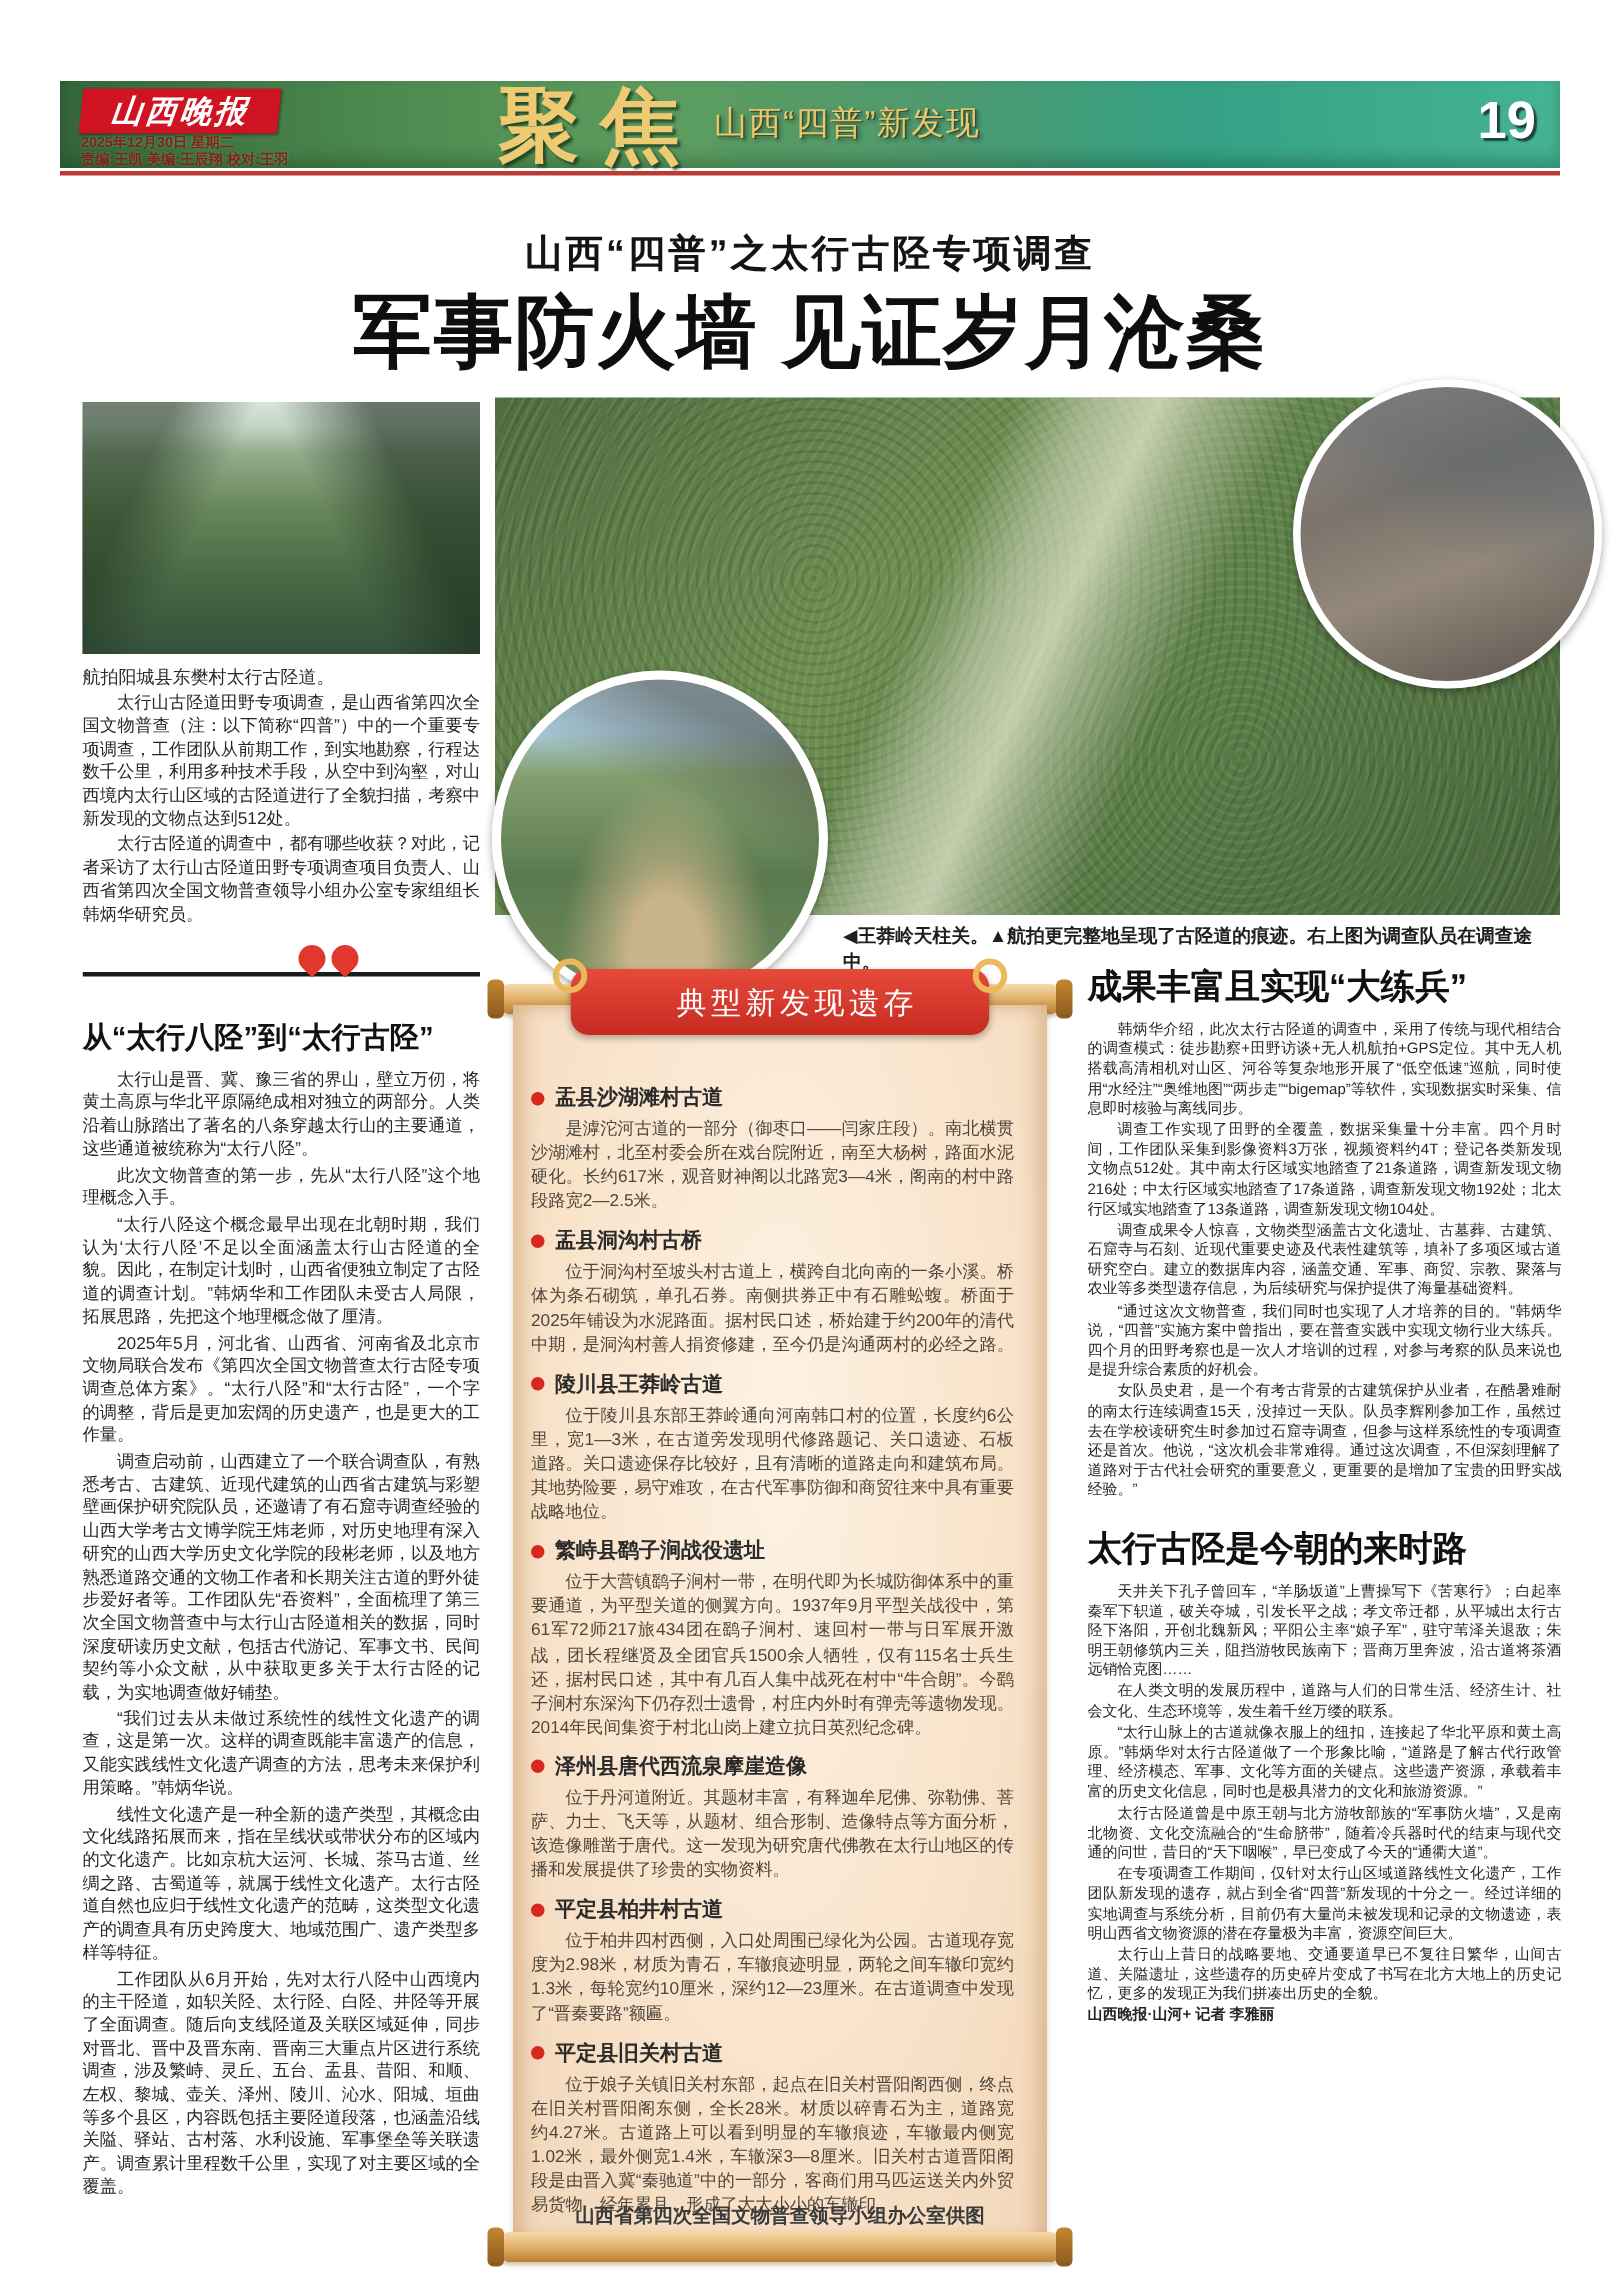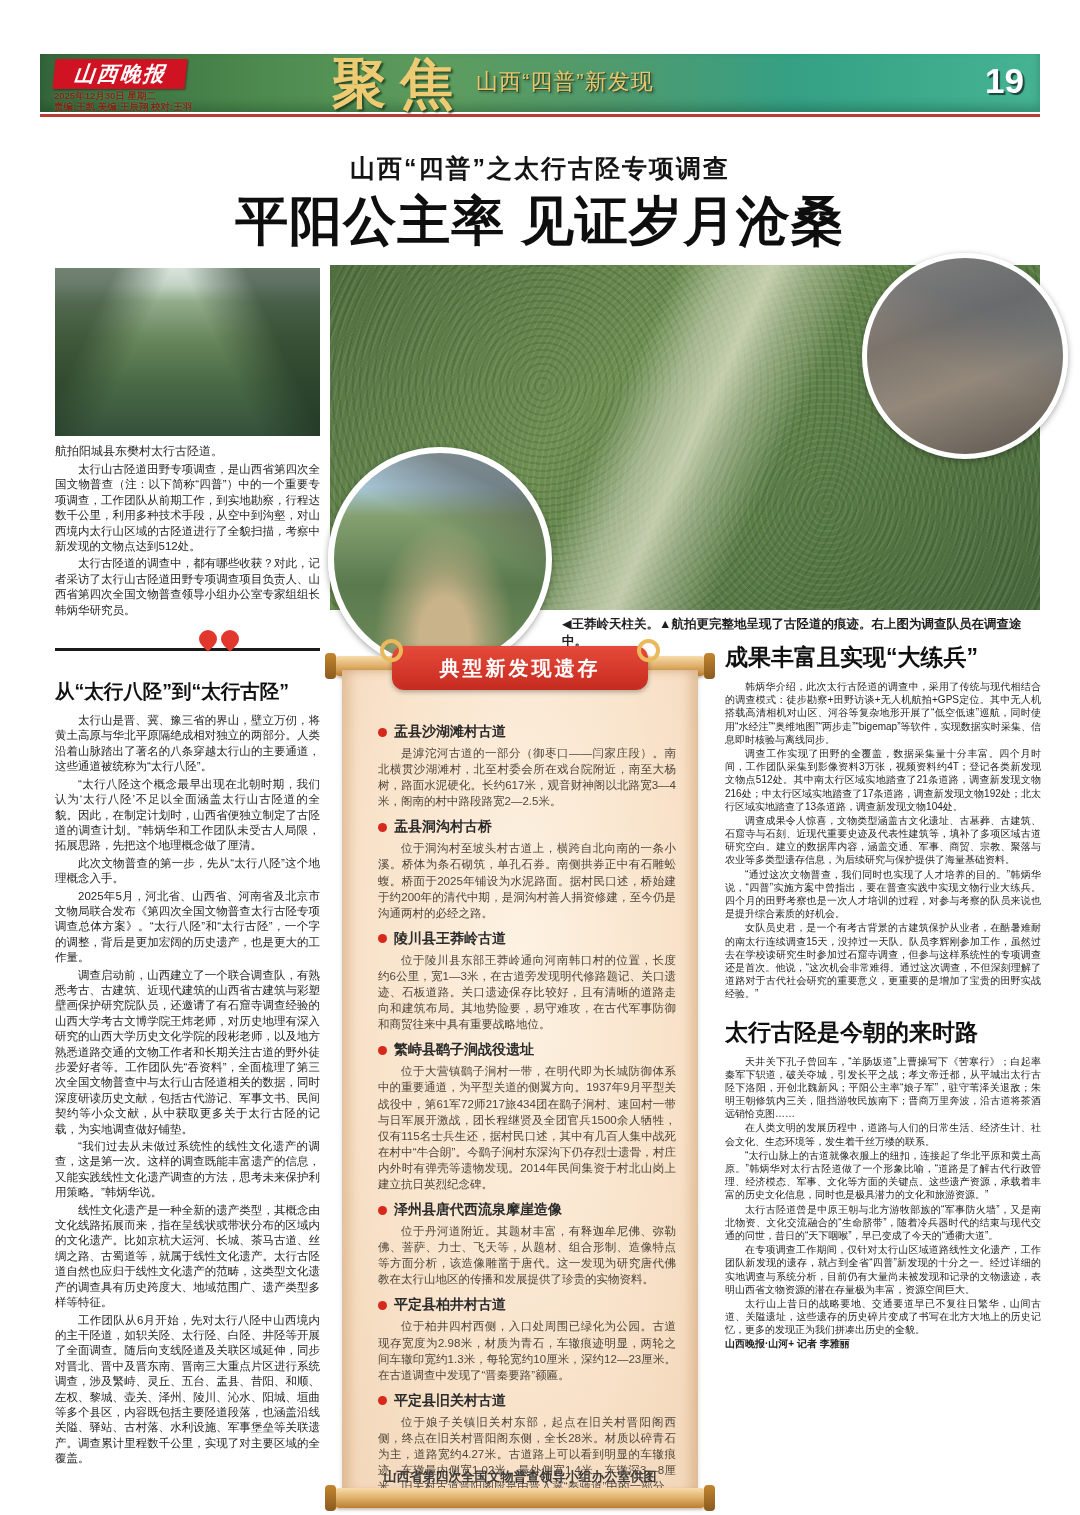--- a/index.html
+++ b/index.html
@@ -71,25 +71,25 @@
   .scroll-roll{position:absolute;left:4px;right:4px;height:20px;border-radius:5px;
     background:linear-gradient(180deg,#f7dcab 0%,#ddab63 55%,#b97f33 100%);
     box-shadow:0 2px 3px rgba(120,70,20,.35);}
   .roll-top{top:10px;} .roll-bottom{bottom:2px;}
   .cap{position:absolute;top:-3px;width:11px;height:26px;border-radius:4px;
     background:linear-gradient(180deg,#c2862f 0%,#8a5a1d 100%);}
   .cap.l{left:-9px;} .cap.r{right:-9px;}
   .scroll-paper{position:absolute;left:12px;right:12px;top:24px;bottom:16px;overflow:hidden;
     background:radial-gradient(ellipse at 50% 35%,#fdf2e3 0%,#f9e4cc 55%,#f2d6b8 100%);
     box-shadow:inset 8px 0 10px rgba(180,120,60,.28),inset -8px 0 10px rgba(180,120,60,.28),0 2px 4px rgba(0,0,0,.15);
-    padding:44px 22px 30px 36px;box-sizing:border-box;}
+    padding:44px 22px 30px 12px;box-sizing:border-box;}
   .scroll-banner{position:absolute;left:50%;top:0;transform:translateX(-50%);width:256px;height:44px;
     background:linear-gradient(180deg,#e64a3a 0%,#c62b20 100%);border-radius:12px;
-    display:flex;align-items:center;justify-content:center;color:#fff;font-size:20px;font-weight:700;
-    letter-spacing:3px;box-shadow:0 2px 5px rgba(0,0,0,.3);z-index:3;}
+    display:flex;align-items:center;justify-content:center;color:#fff;font-size:20px;font-weight:400;
+    letter-spacing:3px;box-shadow:0 2px 5px rgba(0,0,0,.3);z-index:3;padding-left:23px;}
   .scroll-banner::before,.scroll-banner::after{content:"";position:absolute;top:-7px;width:15px;height:15px;
     border:4px solid #e9b95c;border-radius:50%;background:transparent;}
   .scroll-banner::before{left:-12px;} .scroll-banner::after{right:-12px;}
   .scroll-item-title{font-size:14px;font-weight:800;color:#2b2b2b;margin:9px 0 4px 0;display:flex;align-items:center;}
   .bullet{width:9px;height:9px;border-radius:50%;background:#d7281e;display:inline-block;margin-right:7px;flex:0 0 auto;}
   .scroll-item-body{font-family:Liberation Sans, sans-serif;font-size:11.5px;line-height:1.4;
     color:#4e463c;text-align:justify;text-indent:2em;margin:0;}
   .scroll-credit{position:absolute;left:0;right:0;bottom:24px;text-align:center;font-size:13px;font-weight:700;color:#3a3a3a;}
 
   
@@ -110,21 +110,21 @@
     <div>2025年12月30日 星期二</div>
     <div>责编:王凯 美编:王辰翔 校对:王羽</div>
   </div>
   <div class="focus-brush">聚焦</div>
   <div class="banner-title">山西“四普”新发现</div>
   <div class="page-num">19</div>
 </div>
 <div class="abs red-rule"></div>
 
 <div class="abs kicker">山西“四普”之太行古陉专项调查</div>
-<div class="abs headline">平阳公主率 见证岁月沧桑</div>
+<div class="abs headline">军事防火墙 见证岁月沧桑</div>
 
 <div class="abs left-photo"></div>
 <div class="abs left-caption">航拍阳城县东樊村太行古陉道。</div>
 <div class="abs main-photo">
   <div class="inset inset-climbers"></div>
   <div class="inset inset-trail"></div>
 </div>
 <div class="abs main-caption">◀王莽岭天柱关。▲航拍更完整地呈现了古陉道的痕迹。右上图为调查队员在调查途中。</div>
 
 <div class="abs left-col">
@@ -132,22 +132,22 @@
   <p>太行古陉道的调查中，都有哪些收获？对此，记者采访了太行山古陉道田野专项调查项目负责人、山西省第四次全国文物普查领导小组办公室专家组组长韩炳华研究员。</p>
   <div class="quote-divider">
     <div class="bar"></div>
     <div class="qwrap">
         <i class="q"></i>
         <i class="q"></i>
       </div>
   </div>
   <div class="left-article-title">从“太行八陉”到“太行古陉”</div>
   <p>太行山是晋、冀、豫三省的界山，壁立万仞，将黄土高原与华北平原隔绝成相对独立的两部分。人类沿着山脉踏出了著名的八条穿越太行山的主要通道，这些通道被统称为“太行八陉”。</p>
+  <p>此次文物普查的第一步，先从“太行八陉”这个地理概念入手。</p>
   <p>“太行八陉这个概念最早出现在北朝时期，我们认为‘太行八陉’不足以全面涵盖太行山古陉道的全貌。因此，在制定计划时，山西省便独立制定了古陉道的调查计划。”韩炳华和工作团队未受古人局限，拓展思路，先把这个地理概念做了厘清。</p>
-  <p>此次文物普查的第一步，先从“太行八陉”这个地理概念入手。</p>
   <p>2025年5月，河北省、山西省、河南省及北京市文物局联合发布《第四次全国文物普查太行古陉专项调查总体方案》。“太行八陉”和“太行古陉”，一个字的调整，背后是更加宏阔的历史遗产，也是更大的工作量。</p>
   <p>调查启动前，山西建立了一个联合调查队，有熟悉考古、古建筑、近现代建筑的山西省古建筑与彩塑壁画保护研究院队员，还邀请了有石窟寺调查经验的山西大学考古文博学院王炜老师，对历史地理有深入研究的山西大学历史文化学院的段彬老师，以及地方熟悉道路交通的文物工作者和长期关注古道的野外徒步爱好者等。工作团队先“吞资料”，全面梳理了第三次全国文物普查中与太行山古陉道相关的数据，同时深度研读历史文献，包括古代游记、军事文书、民间契约等小众文献，从中获取更多关于太行古陉的记载，为实地调查做好铺垫。</p>
   <p>“我们过去从未做过系统性的线性文化遗产的调查，这是第一次。这样的调查既能丰富遗产的信息，又能实践线性文化遗产调查的方法，思考未来保护利用策略。”韩炳华说。</p>
   <p>线性文化遗产是一种全新的遗产类型，其概念由文化线路拓展而来，指在呈线状或带状分布的区域内的文化遗产。比如京杭大运河、长城、茶马古道、丝绸之路、古蜀道等，就属于线性文化遗产。太行古陉道自然也应归于线性文化遗产的范畴，这类型文化遗产的调查具有历史跨度大、地域范围广、遗产类型多样等特征。</p>
   <p>工作团队从6月开始，先对太行八陉中山西境内的主干陉道，如轵关陉、太行陉、白陉、井陉等开展了全面调查。随后向支线陉道及关联区域延伸，同步对晋北、晋中及晋东南、晋南三大重点片区进行系统调查，涉及繁峙、灵丘、五台、盂县、昔阳、和顺、左权、黎城、壶关、泽州、陵川、沁水、阳城、垣曲等多个县区，内容既包括主要陉道段落，也涵盖沿线关隘、驿站、古村落、水利设施、军事堡垒等关联遗产。调查累计里程数千公里，实现了对主要区域的全覆盖。</p>
 </div>
 
 <div class="abs scroll-panel">
   <div class="scroll-roll roll-top">
     <i class="cap l"></i>

